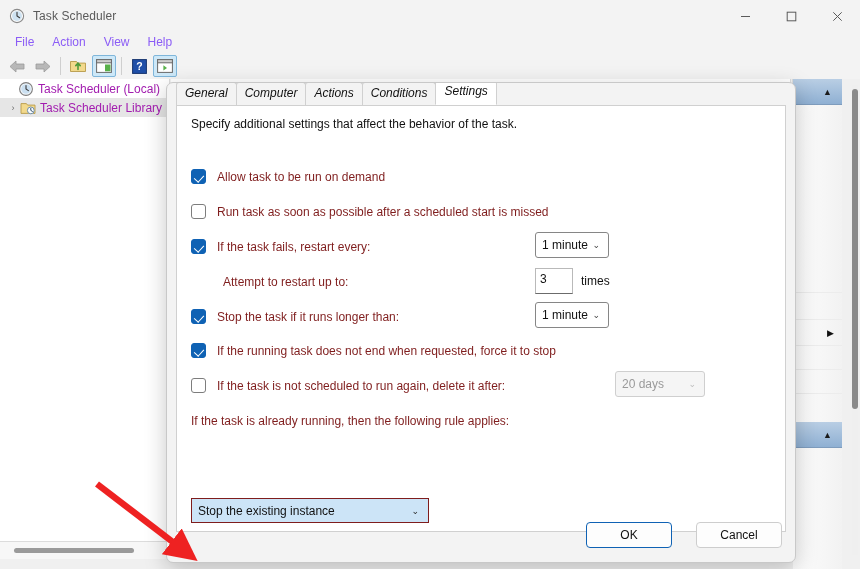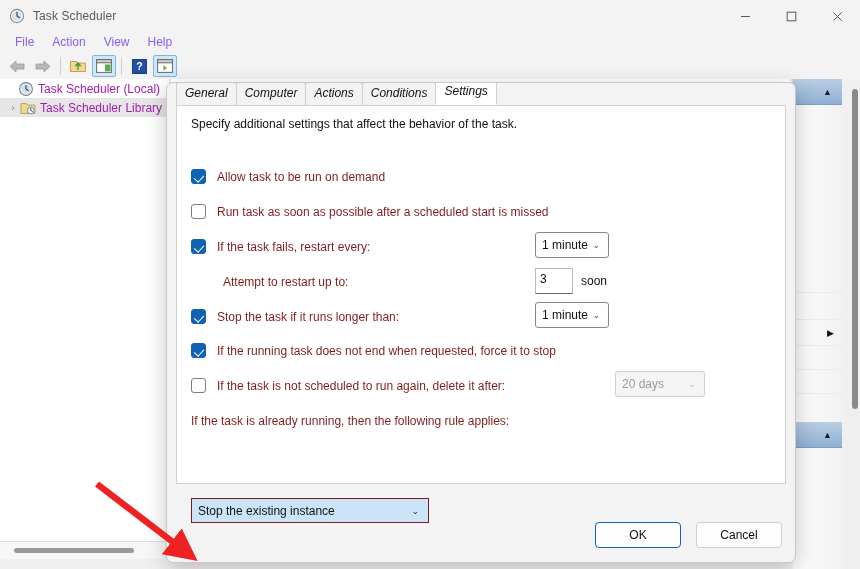--- a/index.html
+++ b/index.html
@@ -154,21 +154,21 @@
     border-radius: 3px 3px 0 0;
     font-style: italic;
   }
   .tab.active {
     background: #fff; border-color: #d0d0d0; position: relative; z-index: 4;
     padding-top: 2px; padding-bottom: 5px;
     border-bottom: 1px solid #fff;
   }
 
   .dlg-body {
-    margin: 0 9px; height: 379px; background: #fff;
+    margin: 0 9px; height: 427px; background: #fff;
     border: 1px solid #d0d0d0; border-top: 1px solid #d0d0d0;
     position: relative;
   }
   .dlg-desc {
     position: absolute; left: 14px; top: 11px; font-size: 12px; color: #111;
   }
 
   .row {
     position: absolute; left: 14px; display: flex; align-items: center;
   }
@@ -210,21 +210,21 @@
     position: absolute; left: 14px; top: 392px; width: 238px; height: 25px;
     background: #cce4f7; border: 1px solid #7f1d1d;
     display: flex; align-items: center; padding-left: 6px;
     font-size: 12px; color: #111;
   }
   .dd-closed .caret { position: absolute; right: 9px; font-size: 9px; color: #2b2b2b; }
 
   .dlg-footer {
     position: absolute; left: 0; bottom: 0; width: 630px; height: 54px;
     display: flex; align-items: center; justify-content: flex-end;
-    padding-right: 15px; gap: 15px;
+    padding-right: 15px; gap: 24px;
   }
   .dbtn {
     width: 86px; height: 26px; border-radius: 4px;
     background: #fdfdfd; border: 1px solid #cdcdcd;
     font-size: 12px; color: #111;
     display: flex; align-items: center; justify-content: center;
   }
   .dbtn.primary { border: 1.6px solid #0f62b4; }
 
   
@@ -400,21 +400,21 @@
       </div>
       <div class="combo" style="left:358px; top:126px; width:74px;">
         <span>1 minute</span>
         <span class="caret">⌄</span>
       </div>
 
       <div class="row indent" style="top:169px">
         <span class="row-label">Attempt to restart up to:</span>
       </div>
       <div class="numbox" style="left:358px; top:162px;">3</div>
-      <div class="unit" style="left:404px; top:168px;">soon</div>
+      <div class="unit" style="left:404px; top:168px;">times</div>
 
       <div class="row" style="top:203px">
         <span class="cb on"></span>
         <span class="row-label">Stop the task if it runs longer than:</span>
       </div>
       <div class="combo" style="left:358px; top:196px; width:74px;">
         <span>1 minute</span>
         <span class="caret">⌄</span>
       </div>
 

